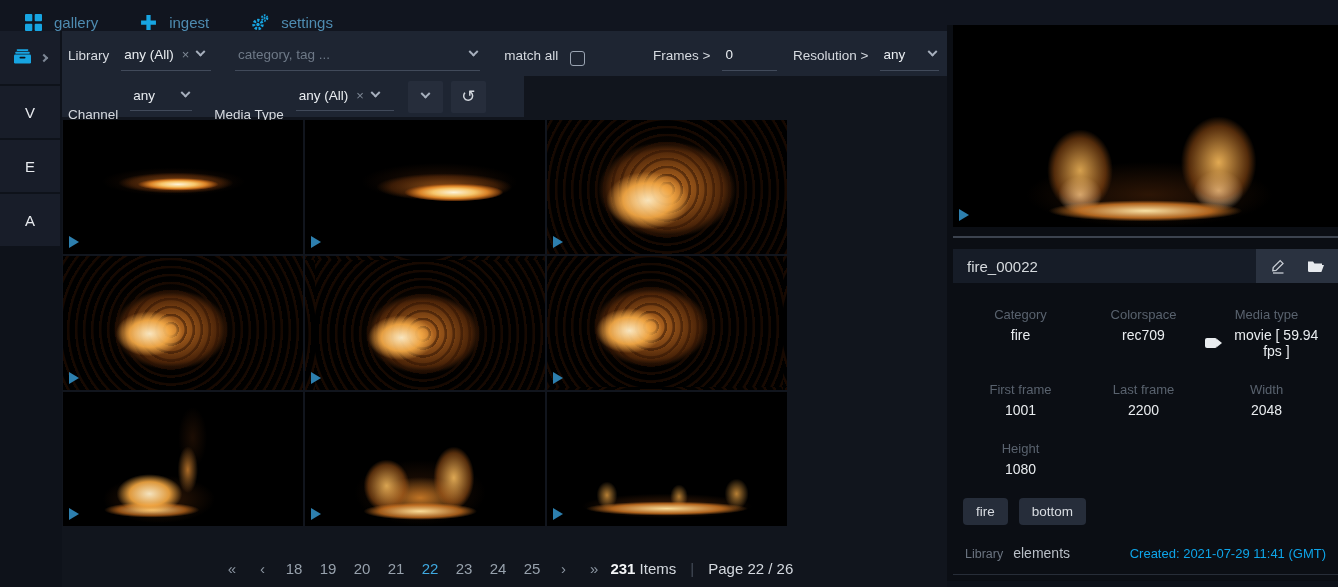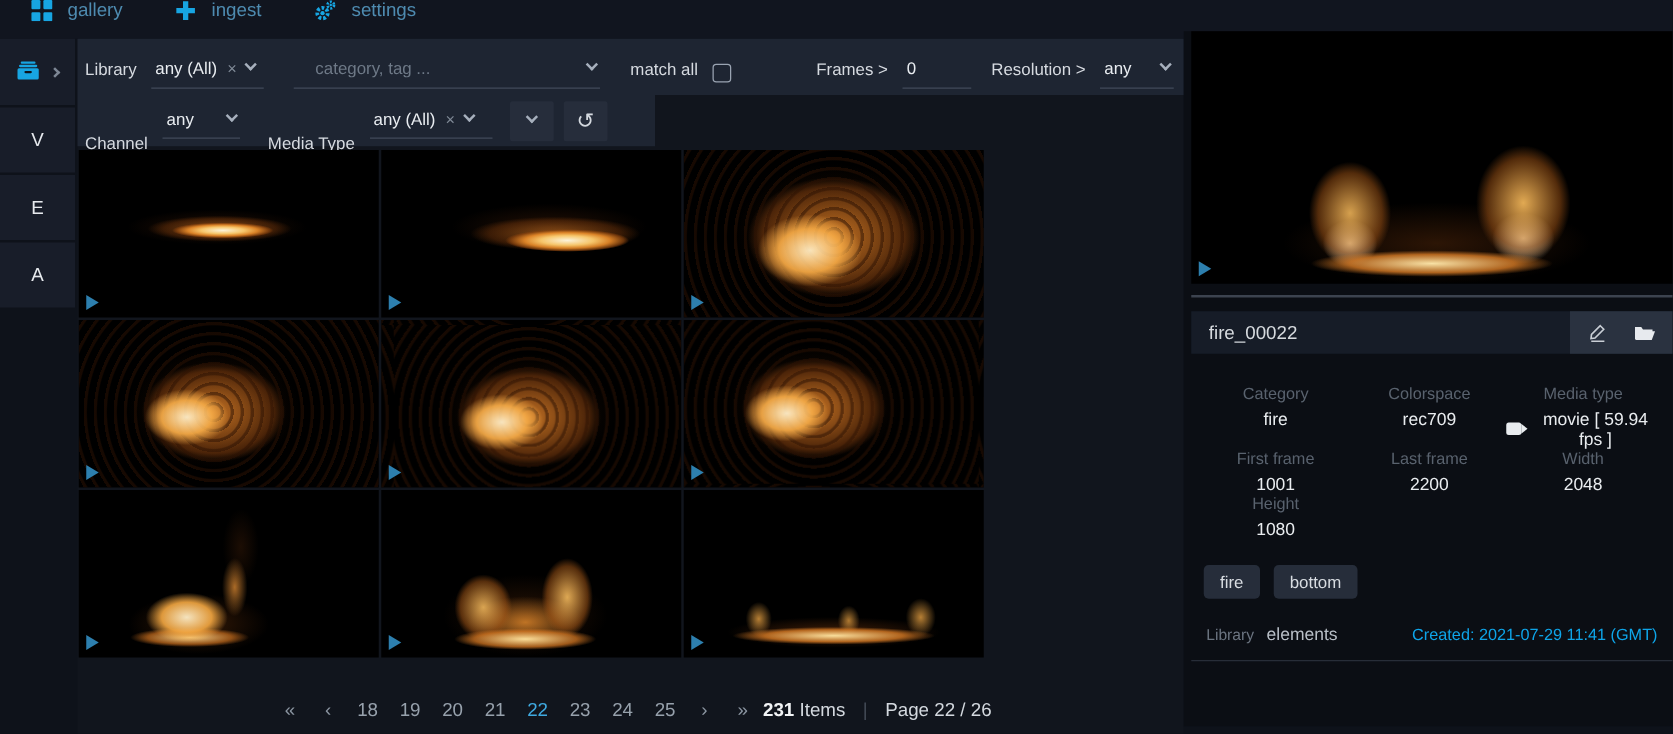--- a/index.html
+++ b/index.html
@@ -1,21 +1,21 @@
 <!DOCTYPE html>
 <html><head>
 <meta charset="utf-8">
 <style>
   * { margin:0; padding:0; box-sizing:border-box; }
   html,body { width:1338px; height:587px; overflow:hidden; background:#0e121a;
               font-family:"Liberation Sans","DejaVu Sans",sans-serif; }
 
   
   .topnav { position:absolute; left:0; top:0; width:1338px; height:31px;
-            background:#11151f; display:flex; align-items:flex-start; padding-left:25px; }
+            background:#11151f; display:flex; align-items:flex-end; padding-left:25px; }
   .nav-item { display:flex; align-items:center; gap:12px; margin-right:42px; cursor:pointer; }
   .nav-item .lbl { color:#4e8bb0; font-size:15px; }
   .nav-ico { display:flex; align-items:center; }
 
   
   .sidebar { position:absolute; left:0; top:31px; width:62px; height:556px; }
   .side-cell { width:60px; height:52px; background:#181d29; margin-bottom:2px;
                display:flex; align-items:center; justify-content:center; gap:7px;
                color:#e7eaee; font-size:15px; cursor:pointer; }
   .side-cell.first { height:53px; }
@@ -118,21 +118,21 @@
             background:#0b0e14; padding-left:6px; }
   .preview { position:relative; width:385px; height:202px; background:#000; overflow:hidden; cursor:pointer; }
   .scrubber { width:385px; height:2px; background:#3c434f; margin-top:9px; cursor:pointer; }
   .titlebar { width:385px; height:34px; background:#161c27; margin-top:11px;
               display:flex; align-items:center; }
   .titlebar .title { flex:1; padding-left:14px; color:#d6dade; font-size:15px; }
   .tb-btns { width:82px; height:34px; background:#2a3240; display:flex;
              align-items:center; justify-content:space-evenly; }
   .icon-btn { display:flex; align-items:center; justify-content:center; width:30px; height:30px; cursor:pointer; }
 
-  .meta { display:grid; grid-template-columns:repeat(3,1fr); 
+  .meta { display:grid; grid-template-columns:repeat(3,1fr); row-gap:23px;
           padding:24px 10px 0 6px; }
   .fcell { text-align:center; }
   .fcell .k { color:#59626e; font-size:13px; }
   .fcell .v { color:#e9ecef; font-size:14px; margin-top:5px; display:flex;
               align-items:center; justify-content:center; gap:5px; }
   .cam { position:relative; display:inline-block; width:13px; height:10px;
          background:#e9ecef; border-radius:2px; margin-right:3px; }
   .cam::after { content:""; position:absolute; right:-5px; top:1px; width:0; height:0;
                 border-left:5px solid #e9ecef; border-top:4px solid transparent;
                 border-bottom:4px solid transparent; }
@@ -206,21 +206,21 @@
 
 <div class="main">
 
   <div class="filter-row1">
     <span class="flabel">Library</span>
     <div class="uctl" style="width:92px">
       <span class="chip-text">any (All)</span>
       <span class="chip-x">×</span>
       <span class="chev-down"></span>
     </div>
-    <div class="uctl" style="width:252px; margin-left:24px; justify-content:flex-end">
+    <div class="uctl" style="width:252px; margin-left:24px; justify-content:space-between">
       <input class="txt" style="width: 210px;" placeholder="category, tag ...">
       <span class="chev-down"></span>
     </div>
     <span class="flabel" style="margin-left:24px">match all</span>
     <span class="checkbox"></span>
     <span class="flabel" style="margin-left:68px">Frames &gt;</span>
     <div class="uctl" style="width:56px">
       <input class="txt" style="width: 44px;" value="0">
     </div>
     <span class="flabel" style="margin-left:16px">Resolution &gt;</span>

